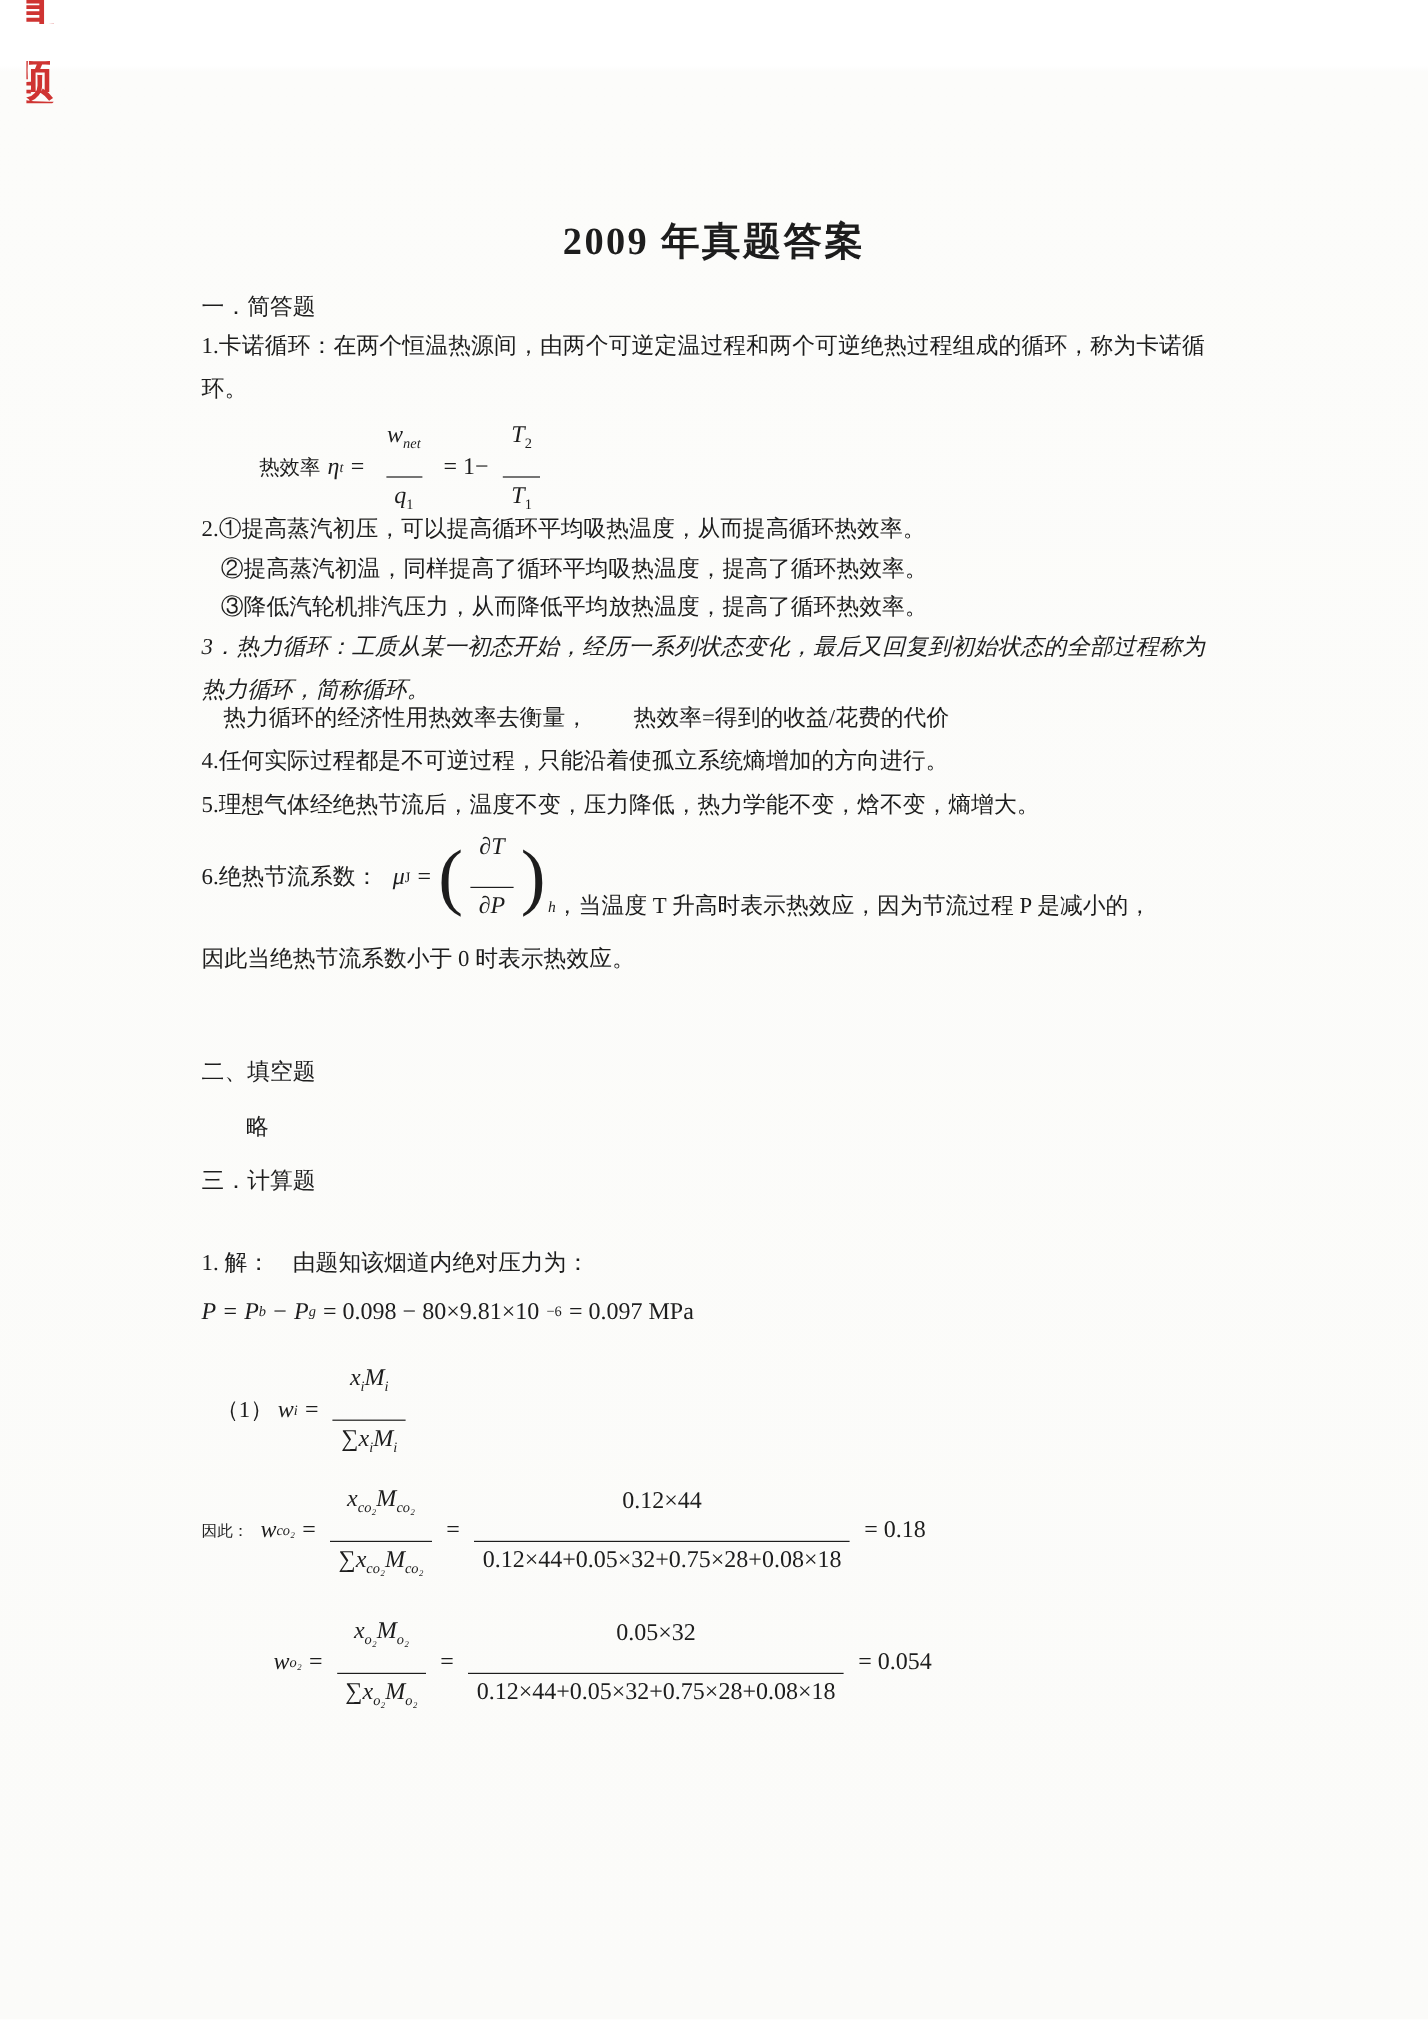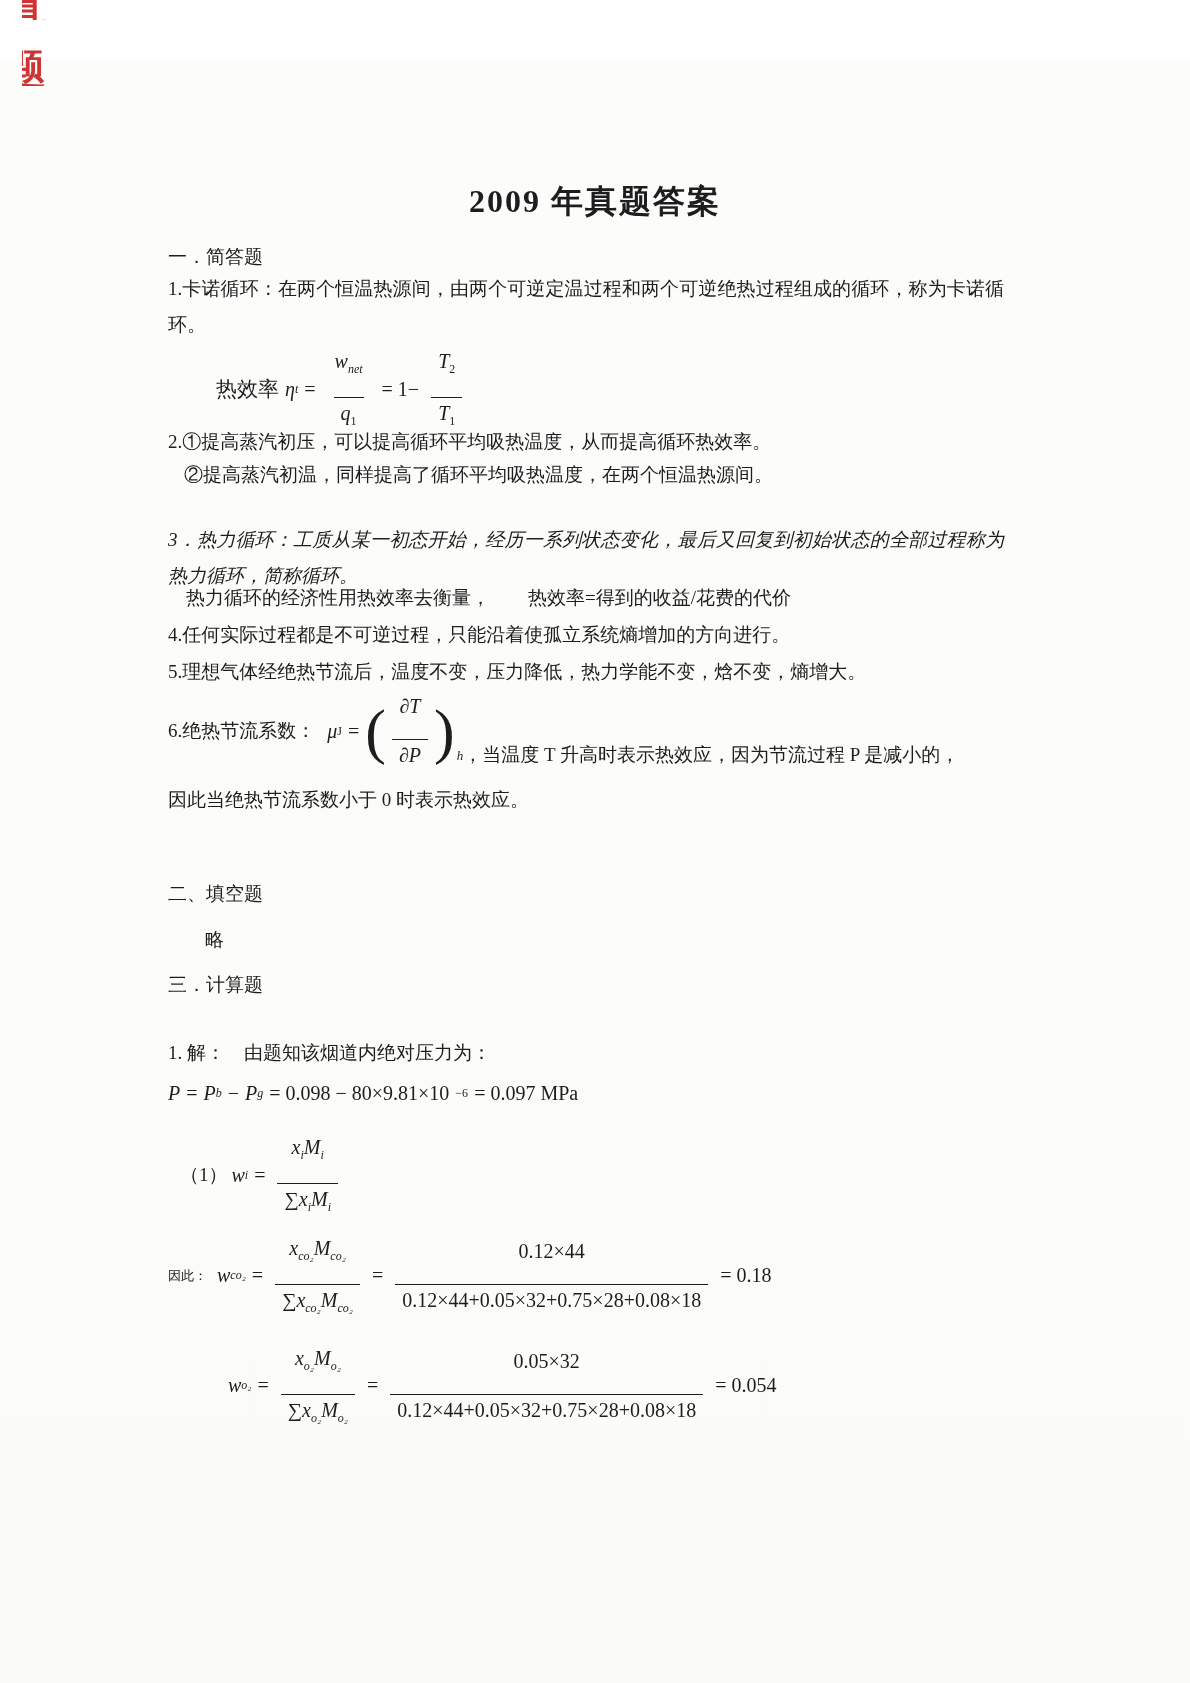--- a/index.html
+++ b/index.html
@@ -46,37 +46,38 @@
     <span>题</span>
   </div>
 
   <div class="blk title" style="top:180px;left:0;">2009 年真题答案</div>
 
   <div class="blk para" style="top:240px;left:168px;">一．简答题</div>
 
   <div class="blk para wrap" style="top:271px;left:168px;">1.卡诺循环：在两个恒温热源间，由两个可逆定温过程和两个可逆绝热过程组成的循环，称为卡诺循环。</div>
 
   <div class="blk math" style="top:345px;left:216px;height:88px;">
-    <span style="font-size:21px;">热效率</span>
+    <span style="font-size:17px;">热效率</span>
     <span class="v" style="margin-left:6px;">η</span>
       <sub class="sb">t</sub>
     <span class="op">=</span>
     <span class="frac">
       <span class="fn"><i class="v">w</i><sub class="sb">net</sub></span>
       <span class="fd"><i class="v">q</i><sub class="sb" style="font-style:normal;">1</sub></span>
     </span>
     <span class="op">= 1−</span>
     <span class="frac">
       <span class="fn"><i class="v">T</i><sub class="sb" style="font-style:normal;">2</sub></span>
       <span class="fd"><i class="v">T</i><sub class="sb" style="font-style:normal;">1</sub></span>
     </span>
   </div>
 
   <div class="blk para" style="top:425px;left:168px;">2.①提高蒸汽初压，可以提高循环平均吸热温度，从而提高循环热效率。</div>
-  <div class="blk para" style="top:458px;left:184px;">②提高蒸汽初温，同样提高了循环平均吸热温度，在两个恒温热源间。</div>
+  <div class="blk para" style="top:458px;left:184px;">②提高蒸汽初温，同样提高了循环平均吸热温度，提高了循环热效率。</div>
+  <div class="blk para" style="top:490px;left:184px;">③降低汽轮机排汽压力，从而降低平均放热温度，提高了循环热效率。</div>
 
   <div class="blk para wrap" style="top:522px;left:168px;font-style:italic;">3．热力循环：工质从某一初态开始，经历一系列状态变化，最后又回复到初始状态的全部过程称为热力循环，简称循环。</div>
   <div class="blk gap-row" style="top:585px;left:186px;">
     <span>热力循环的经济性用热效率去衡量，</span>
     <span>热效率=得到的收益/花费的代价</span>
   </div>
 
   <div class="blk para" style="top:618px;left:168px;">4.任何实际过程都是不可逆过程，只能沿着使孤立系统熵增加的方向进行。</div>
   <div class="blk para" style="top:655px;left:168px;">5.理想气体经绝热节流后，温度不变，压力降低，热力学能不变，焓不变，熵增大。</div>
 

